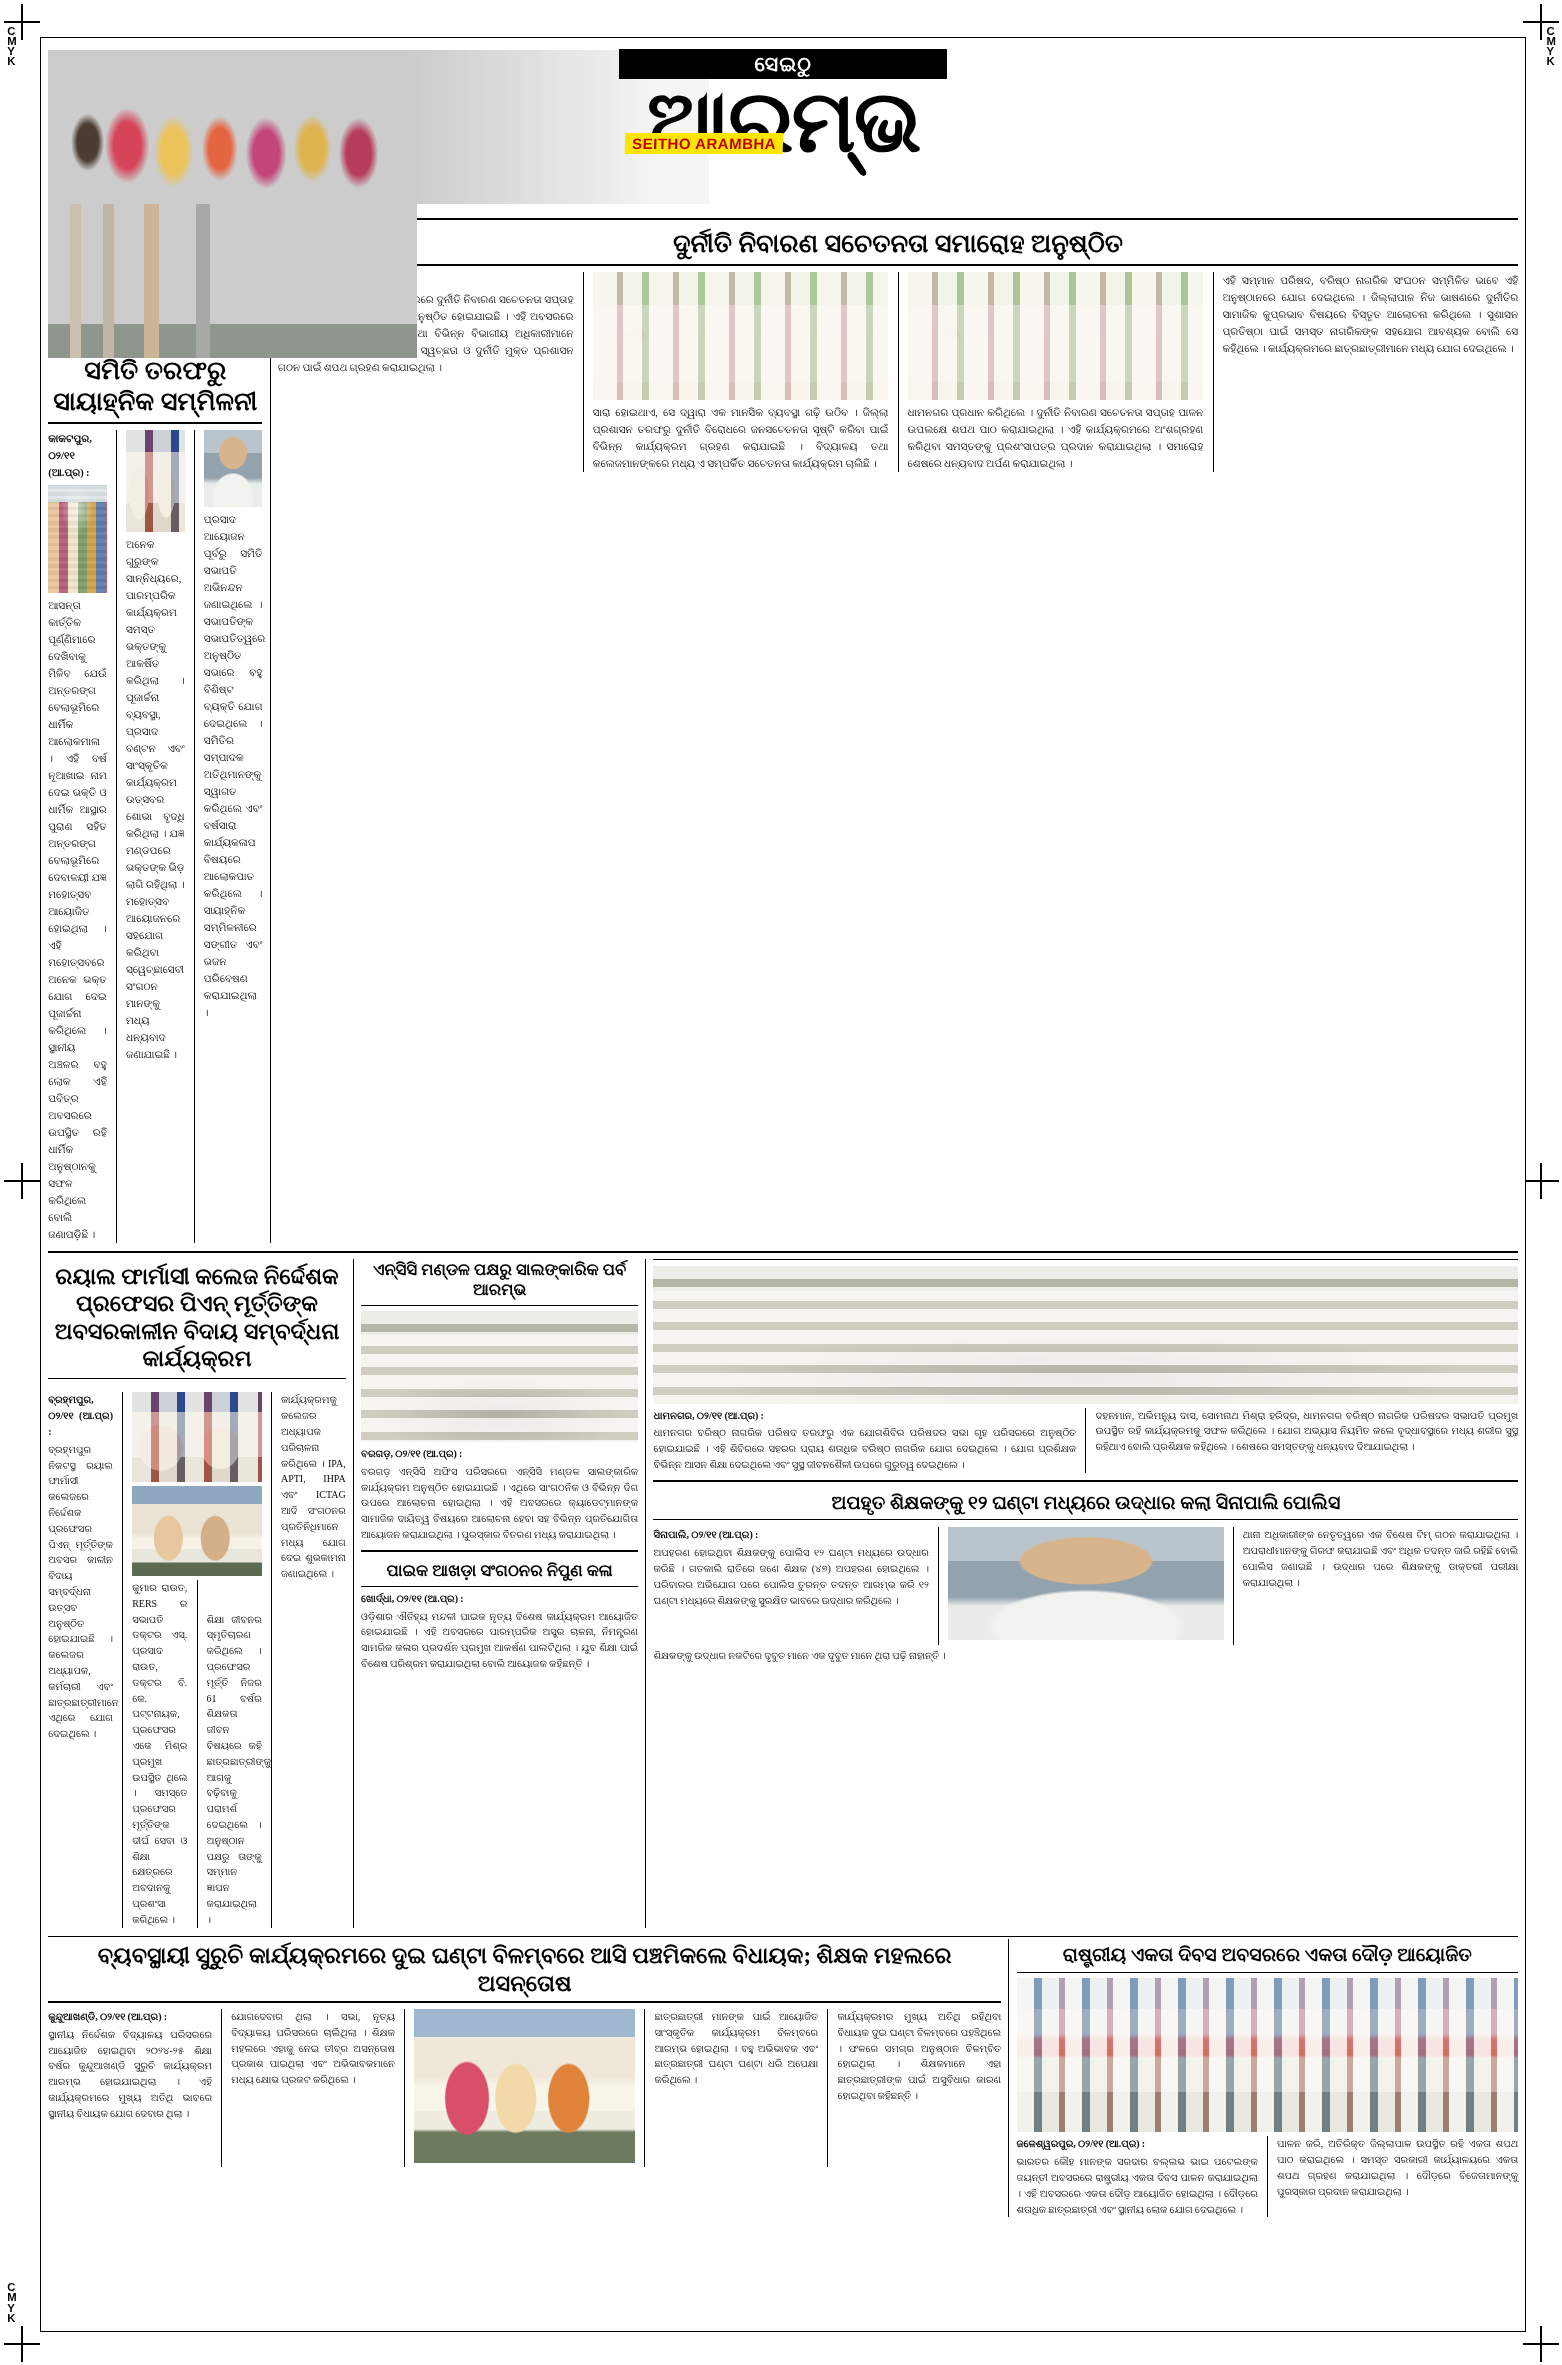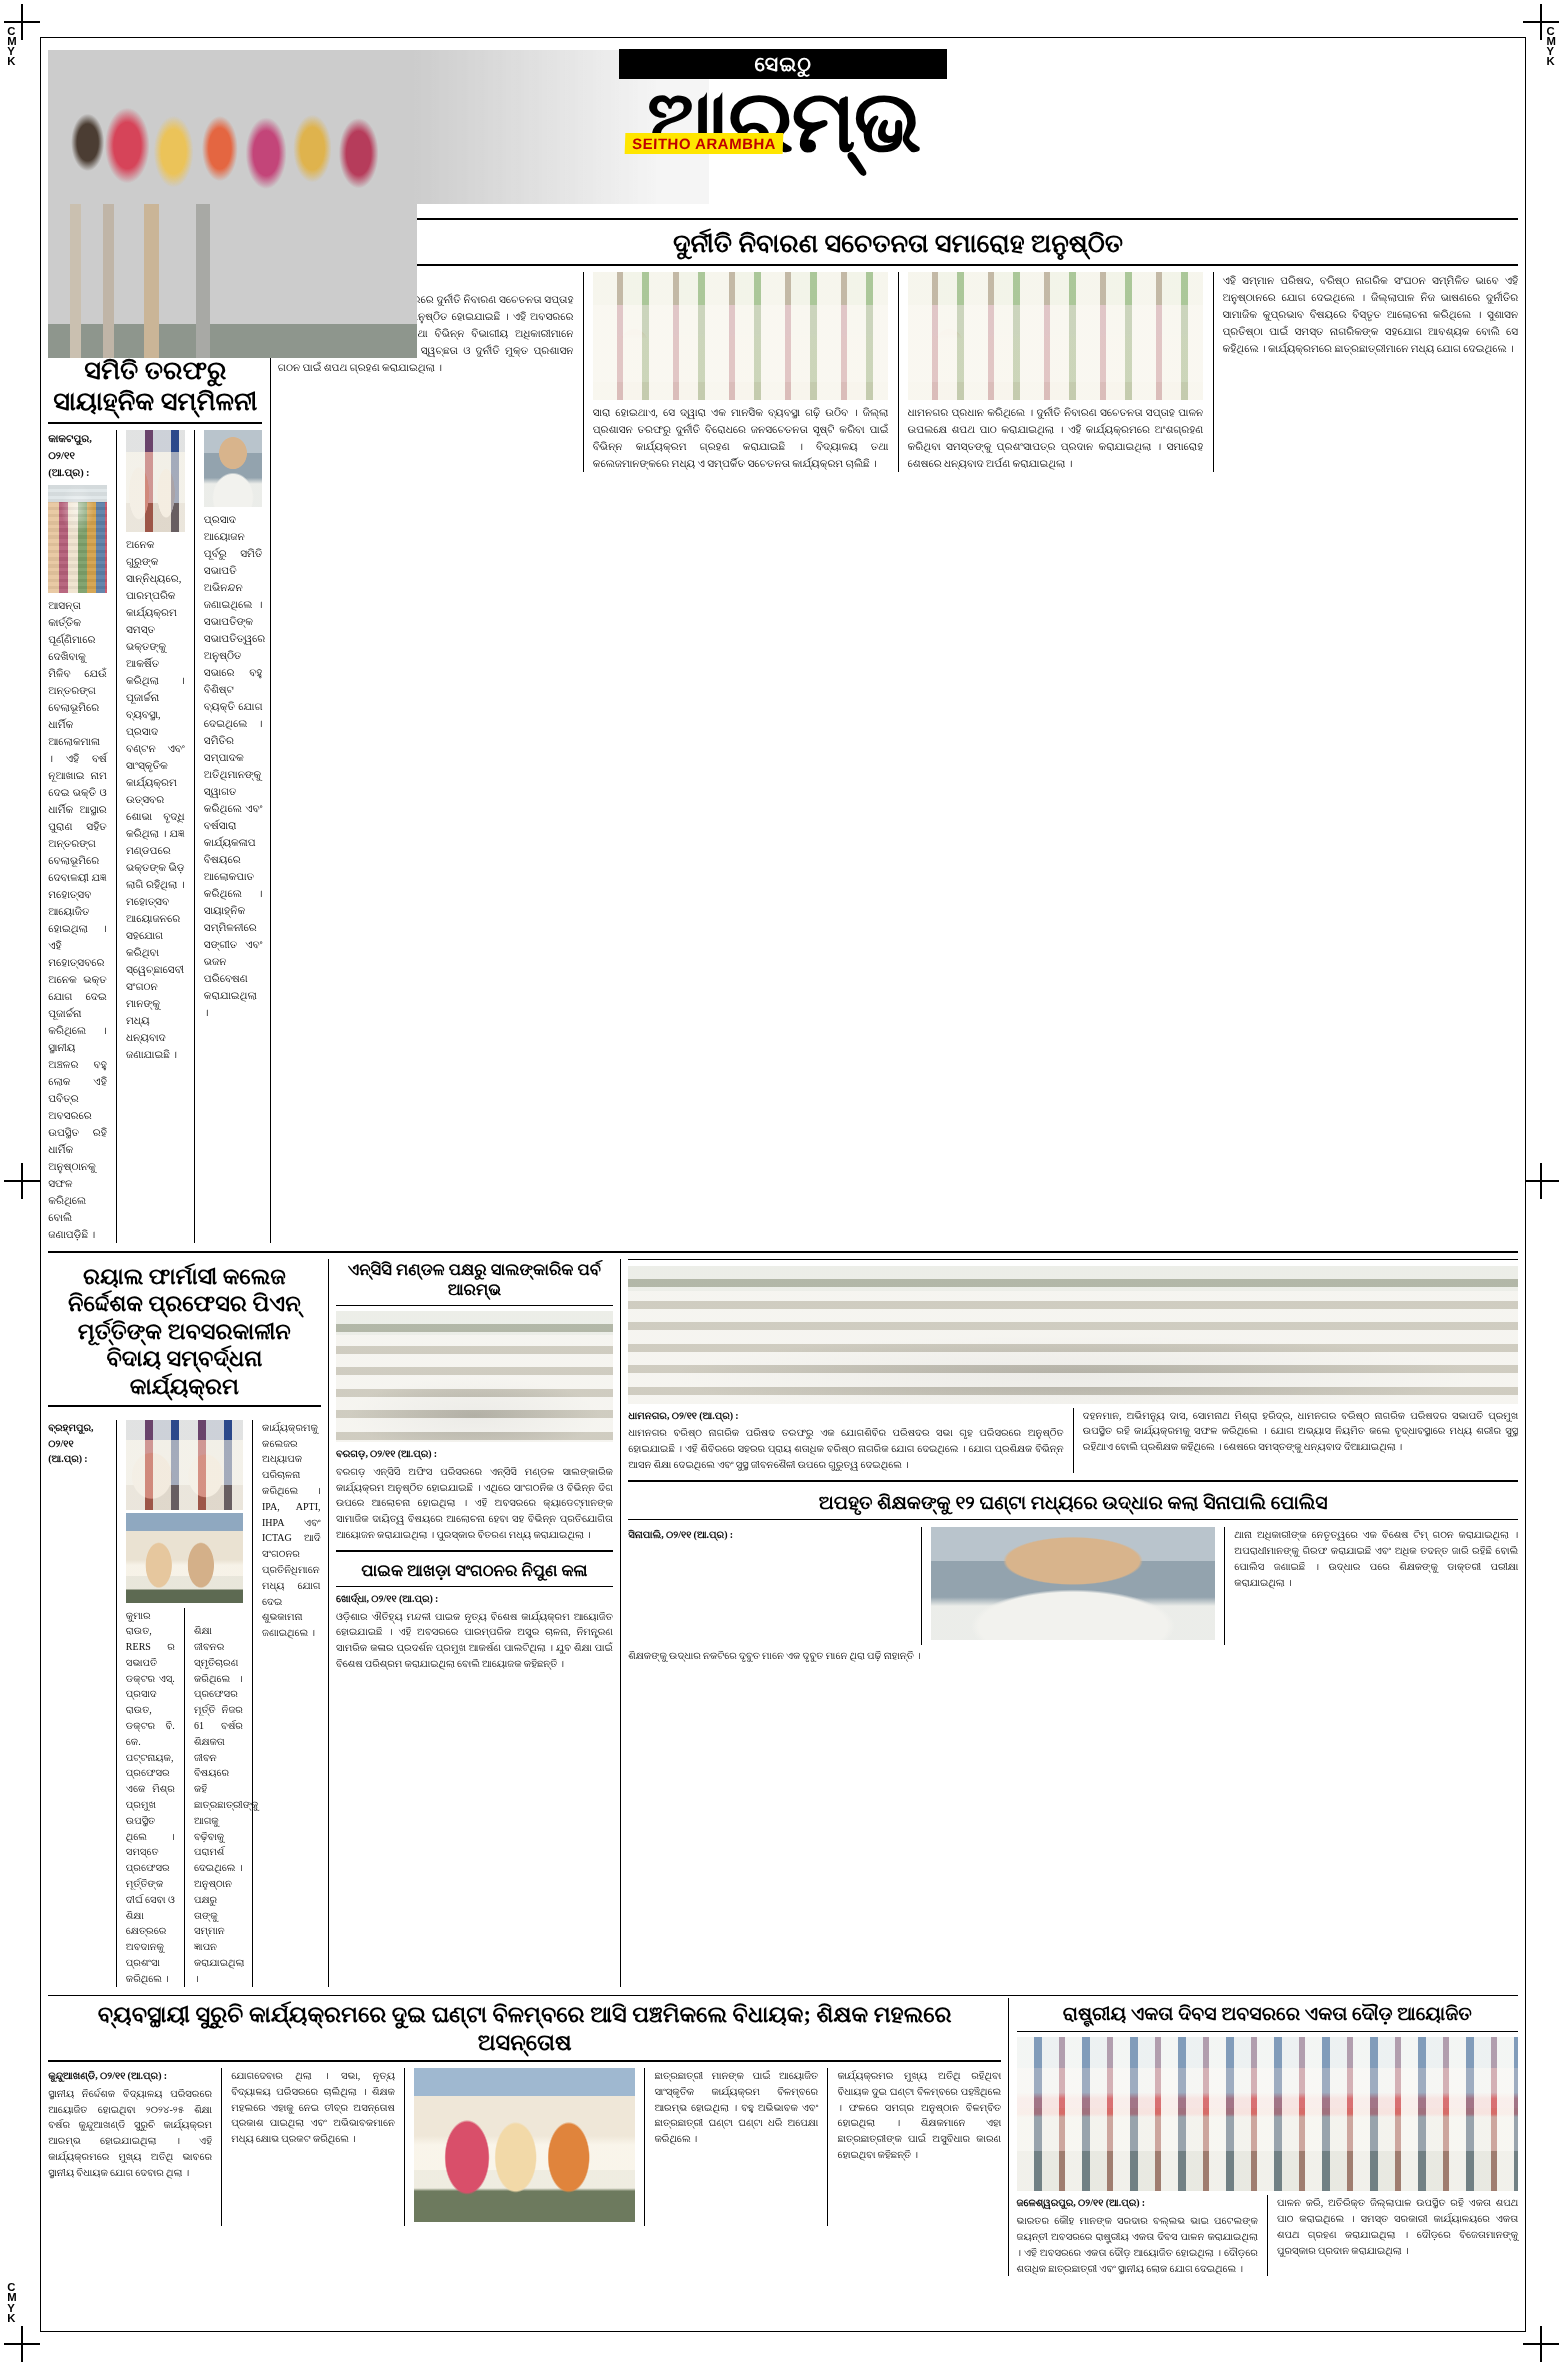--- a/index.html
+++ b/index.html
@@ -346,20 +346,21 @@
   <div class="rule" style="margin-top:8.2px;"></div>
 
   <div style="display:flex; margin-top:6.1px;">
 
     <div style="width:558px;">
       <div class="hl hl-lg hl-box">ରୟାଲ ଫାର୍ମାସୀ କଲେଜ ନିର୍ଦ୍ଦେଶକ ପ୍ରଫେସର ପିଏନ୍ ମୂର୍ତ୍ତିଙ୍କ ଅବସରକାଳୀନ ବିଦାୟ ସମ୍ବର୍ଦ୍ଧନା କାର୍ଯ୍ୟକ୍ରମ</div>
       <div class="rule"></div>
       <div class="cols" style="margin-top:13px;">
         <div class="col">
           <div class="body-col small" style="font-weight:bold;">ବ୍ରହ୍ମପୁର, ୦୨/୧୧ (ଆ.ପ୍ର) :</div>
+          <div class="body-col small" style="margin-top:2px;">ବ୍ରହ୍ମପୁର ନିକଟସ୍ଥ ରୟାଲ ଫାର୍ମାସୀ କଲେଜରେ ନିର୍ଦ୍ଦେଶକ ପ୍ରଫେସର ପିଏନ୍ ମୂର୍ତ୍ତିଙ୍କ ଅବସର କାଳୀନ ବିଦାୟ ସମ୍ବର୍ଦ୍ଧନା ଉତ୍ସବ ଅନୁଷ୍ଠିତ ହୋଇଯାଇଛି । କଲେଜର ଅଧ୍ୟାପକ, କର୍ମଚାରୀ ଏବଂ ଛାତ୍ରଛାତ୍ରୀମାନେ ଏଥିରେ ଯୋଗ ଦେଇଥିଲେ ।</div>
         </div>
         <div class="sep"></div>
         <div class="col" style="flex:2 1 0;">
           <div class="photo ph-stage" style="width:100%;height:90px;margin-bottom:3.6px;"></div>
           <div class="photo ph-award" style="width:100%;height:90px;margin-bottom:4.1px;"></div>
           <div style="display:flex;gap:9.2px;align-items:flex-end;">
             <div style="flex:1 1 0;min-width:0;">
               <div class="body-col small">କୁମାର ରାଉତ, RERS ର ସଭାପତି ଡକ୍ଟର ଏସ୍. ପ୍ରସାଦ ରାଉତ, ଡକ୍ଟର ବି. କେ. ପଟ୍ଟନାୟକ, ପ୍ରଫେସର ଏକେ ମିଶ୍ର ପ୍ରମୁଖ ଉପସ୍ଥିତ ଥିଲେ । ସମସ୍ତେ ପ୍ରଫେସର ମୂର୍ତ୍ତିଙ୍କ ଦୀର୍ଘ ସେବା ଓ ଶିକ୍ଷା କ୍ଷେତ୍ରରେ ଅବଦାନକୁ ପ୍ରଶଂସା କରିଥିଲେ ।</div>
             </div>
             <div class="sep"></div>
@@ -415,20 +416,21 @@
       </div>
 
       <div class="rule" style="margin:7.2px 0 5.1px;"></div>
 
       <div>
         <div class="hl hl-md hl-box">ଅପହୃତ ଶିକ୍ଷକଙ୍କୁ ୧୨ ଘଣ୍ଟା ମଧ୍ୟରେ ଉଦ୍ଧାର କଲା ସିନାପାଲି ପୋଲିସ</div>
         <div class="rule"></div>
         <div class="cols" style="margin-top:7px;">
           <div class="col">
             <div class="body-col small" style="font-weight:bold;">ସିନାପାଲି, ୦୨/୧୧ (ଆ.ପ୍ର) :</div>
+            <div class="body-col small" style="margin-top:2px;">ଅପହରଣ ହୋଇଥିବା ଶିକ୍ଷକଙ୍କୁ ପୋଲିସ ୧୨ ଘଣ୍ଟା ମଧ୍ୟରେ ଉଦ୍ଧାର କରିଛି । ଗତକାଲି ରାତିରେ ଜଣେ ଶିକ୍ଷକ (୪୭) ଅପହରଣ ହୋଇଥିଲେ । ପରିବାରର ଅଭିଯୋଗ ପରେ ପୋଲିସ ତୁରନ୍ତ ତଦନ୍ତ ଆରମ୍ଭ କରି ୧୨ ଘଣ୍ଟା ମଧ୍ୟରେ ଶିକ୍ଷକଙ୍କୁ ସୁରକ୍ଷିତ ଭାବରେ ଉଦ୍ଧାର କରିଥିଲେ ।</div>
           </div>
           <div class="sep"></div>
           <div class="col">
             <div class="photo ph-portrait" style="width:100%;height:113px;margin-bottom:4.1px;"></div>
           </div>
           <div class="sep"></div>
           <div class="col">
             <div class="body-col small">ଥାନା ଅଧିକାରୀଙ୍କ ନେତୃତ୍ୱରେ ଏକ ବିଶେଷ ଟିମ୍‌ ଗଠନ କରାଯାଇଥିଲା । ଅପରାଧୀମାନଙ୍କୁ ଗିରଫ କରାଯାଇଛି ଏବଂ ଅଧିକ ତଦନ୍ତ ଜାରି ରହିଛି ବୋଲି ପୋଲିସ ଜଣାଇଛି । ଉଦ୍ଧାର ପରେ ଶିକ୍ଷକଙ୍କୁ ଡାକ୍ତରୀ ପରୀକ୍ଷା କରାଯାଇଥିଲା ।</div>
           </div>
         </div>

